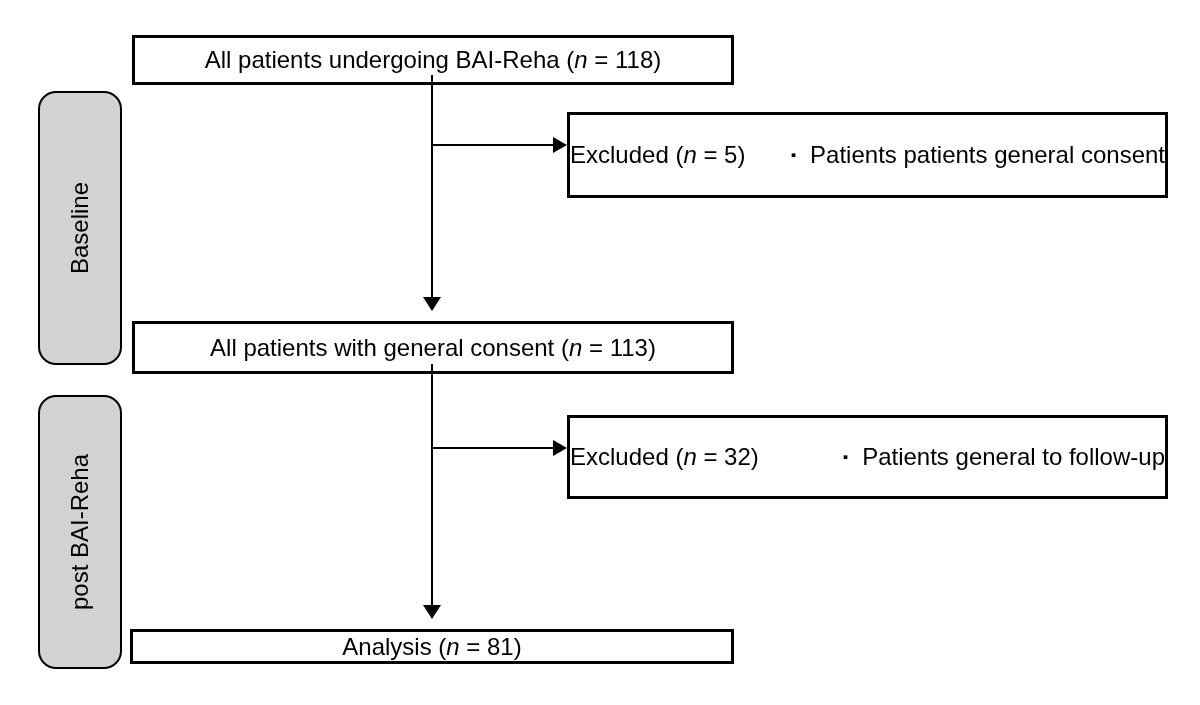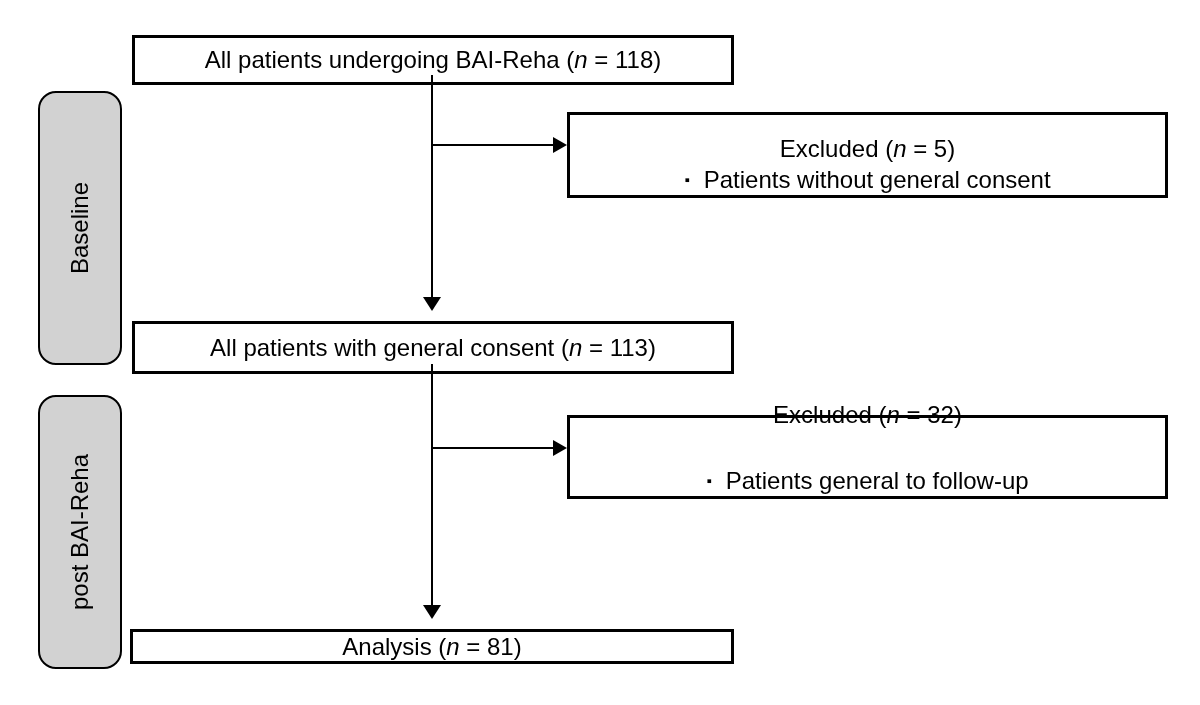--- a/index.html
+++ b/index.html
@@ -23,22 +23,22 @@
     background: #ffffff;
     display: flex;
     align-items: center;
     justify-content: center;
     text-align: center;
     font-size: 24px;
     line-height: 1.3;
     margin-top: 10px;
   }
   .flowbox.twoline {
-    flex-direction: column;
-    justify-content: flex-end;
+    flex-direction: row;
+    justify-content: space-between;
   }
   .stagebox {
     position: absolute;
     box-sizing: border-box;
     border: 2.5px solid #000000;
     background: #d2d2d2;
     border-radius: 18px;
     display: flex;
     align-items: center;
     justify-content: center;
@@ -98,21 +98,21 @@
   </div>
 
   <div class="line" style="left:431px; top:75px; width:2px; height:224px;"></div>
   <div class="arrow-down" style="left:423px; top:297px;"></div>
 
   <div class="line" style="left:432px; top:144px; width:122px; height:2px;"></div>
   <div class="arrow-right" style="left:553px; top:137px;"></div>
 
   <div class="flowbox twoline" style="left:567px; top:102px; width:601px; height:86px;">
     <div class="excl-title"><span>Excluded (</span><span class="n-italic">n</span><span> = 5)</span></div>
-    <div class="excl-reason"><span class="bullet">▪</span><span>Patients without general consent</span></div>
+    <div class="excl-reason"><span class="bullet">▪</span><span>Patients patients general consent</span></div>
   </div>
 
   <div class="flowbox" style="left:132px; top:311px; width:602px; height:53px;">
     <span><span>All patients with general consent (</span><span class="n-italic">n</span><span> = 113)</span></span>
   </div>
 
   <div class="line" style="left:431px; top:364px; width:2px; height:242px;"></div>
   <div class="arrow-down" style="left:423px; top:605px;"></div>
 
   <div class="line" style="left:432px; top:447px; width:122px; height:2px;"></div>

